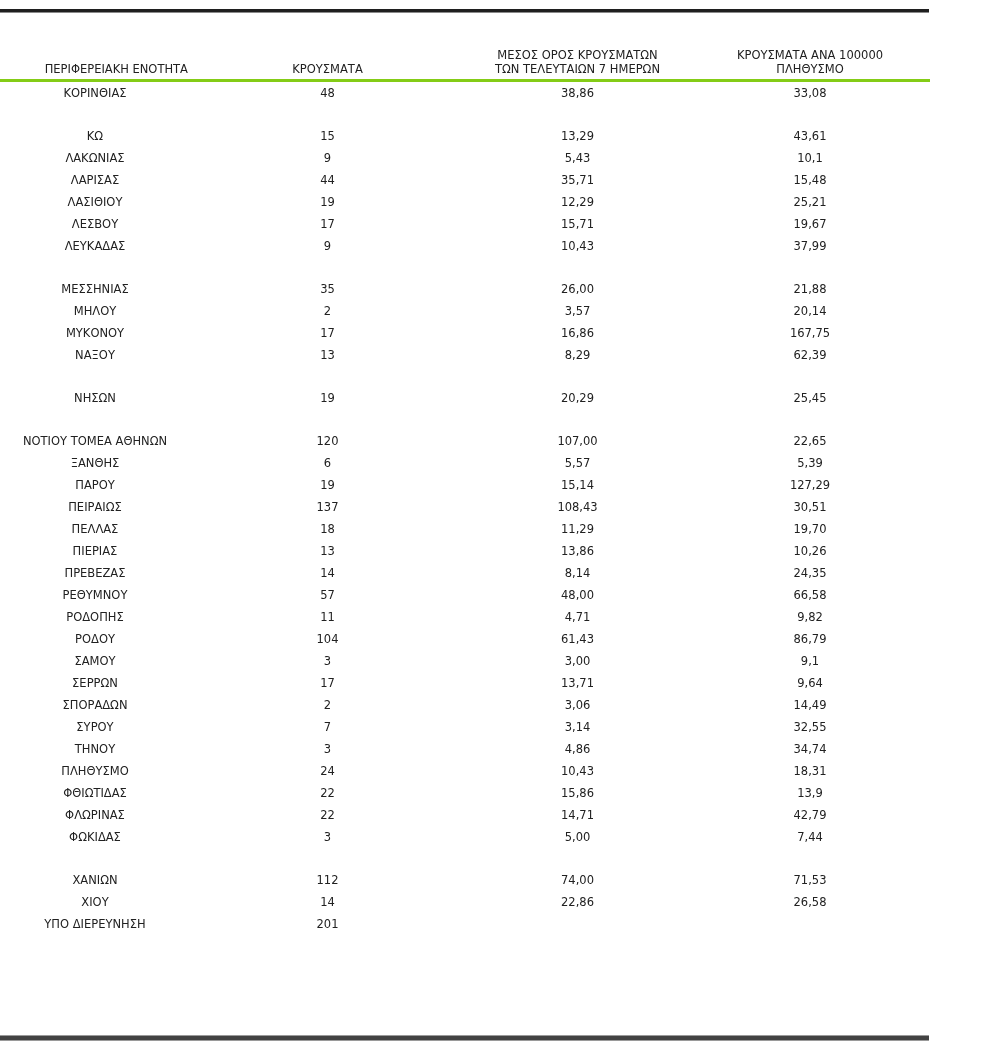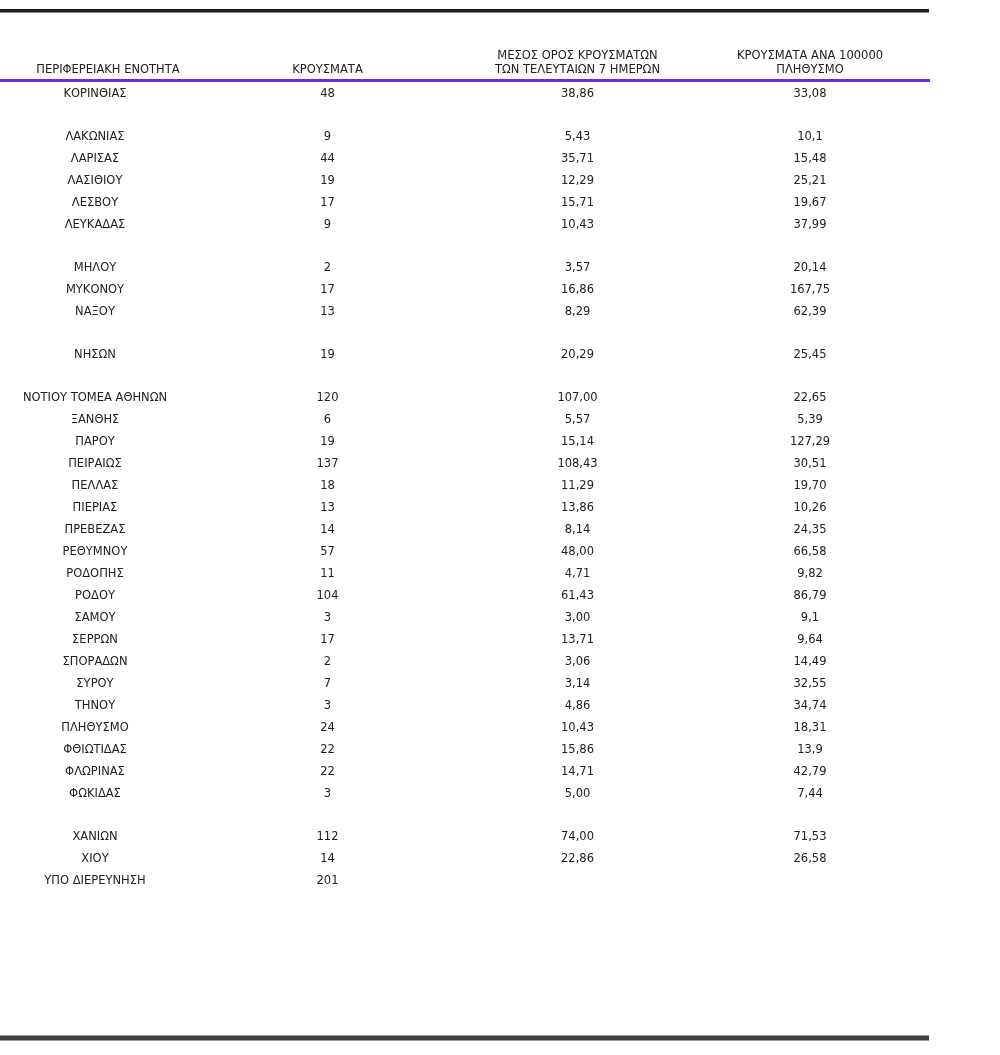--- a/index.html
+++ b/index.html
@@ -39,24 +39,24 @@
   }
   col.c-region  { width: 190px; }
   col.c-cases   { width: 275px; }
   col.c-avg     { width: 225px; }
   col.c-per100k { width: 240px; }
   thead th {
     font-weight: normal;
     text-align: center;
     vertical-align: bottom;
     padding: 0 2px 3px 2px;
-    border-bottom: 3px solid #6d28d9;
+    border-bottom: 3px solid #84cc16;
   }
   thead th.left {
-    text-align: center;
+    text-align: right;
     padding-left: 28px;
   }
   tbody td {
     height: 22px;
     text-align: center;
     vertical-align: middle;
     padding: 0 2px;
     white-space: nowrap;
   }
   tbody tr.spacer td { height: 21px; }
@@ -96,20 +96,26 @@
         <tr>
     <td>ΚΟΡΙΝΘΙΑΣ</td>
     <td>48</td>
     <td>38,86</td>
     <td>33,08</td>
   </tr>
         <tr class="spacer">
           <td colspan="4"></td>
         </tr>
         <tr>
+    <td>ΚΩ</td>
+    <td>15</td>
+    <td>13,29</td>
+    <td>43,61</td>
+  </tr>
+        <tr>
     <td>ΛΑΚΩΝΙΑΣ</td>
     <td>9</td>
     <td>5,43</td>
     <td>10,1</td>
   </tr>
         <tr>
     <td>ΛΑΡΙΣΑΣ</td>
     <td>44</td>
     <td>35,71</td>
     <td>15,48</td>
@@ -128,20 +134,26 @@
   </tr>
         <tr>
     <td>ΛΕΥΚΑΔΑΣ</td>
     <td>9</td>
     <td>10,43</td>
     <td>37,99</td>
   </tr>
         <tr class="spacer">
           <td colspan="4"></td>
         </tr>
+        <tr>
+    <td>ΜΕΣΣΗΝΙΑΣ</td>
+    <td>35</td>
+    <td>26,00</td>
+    <td>21,88</td>
+  </tr>
         <tr>
     <td>ΜΗΛΟΥ</td>
     <td>2</td>
     <td>3,57</td>
     <td>20,14</td>
   </tr>
         <tr>
     <td>ΜΥΚΟΝΟΥ</td>
     <td>17</td>
     <td>16,86</td>

